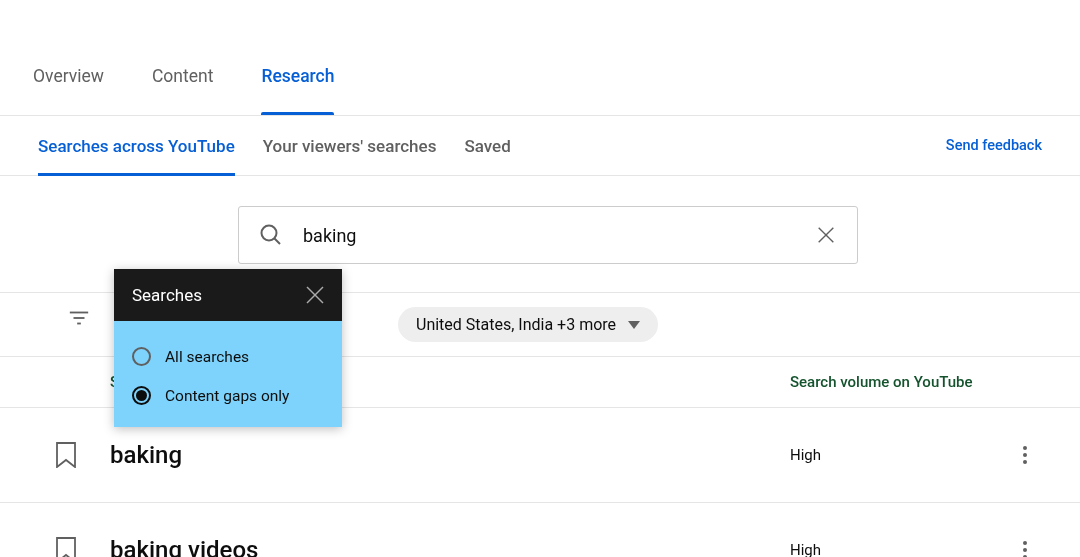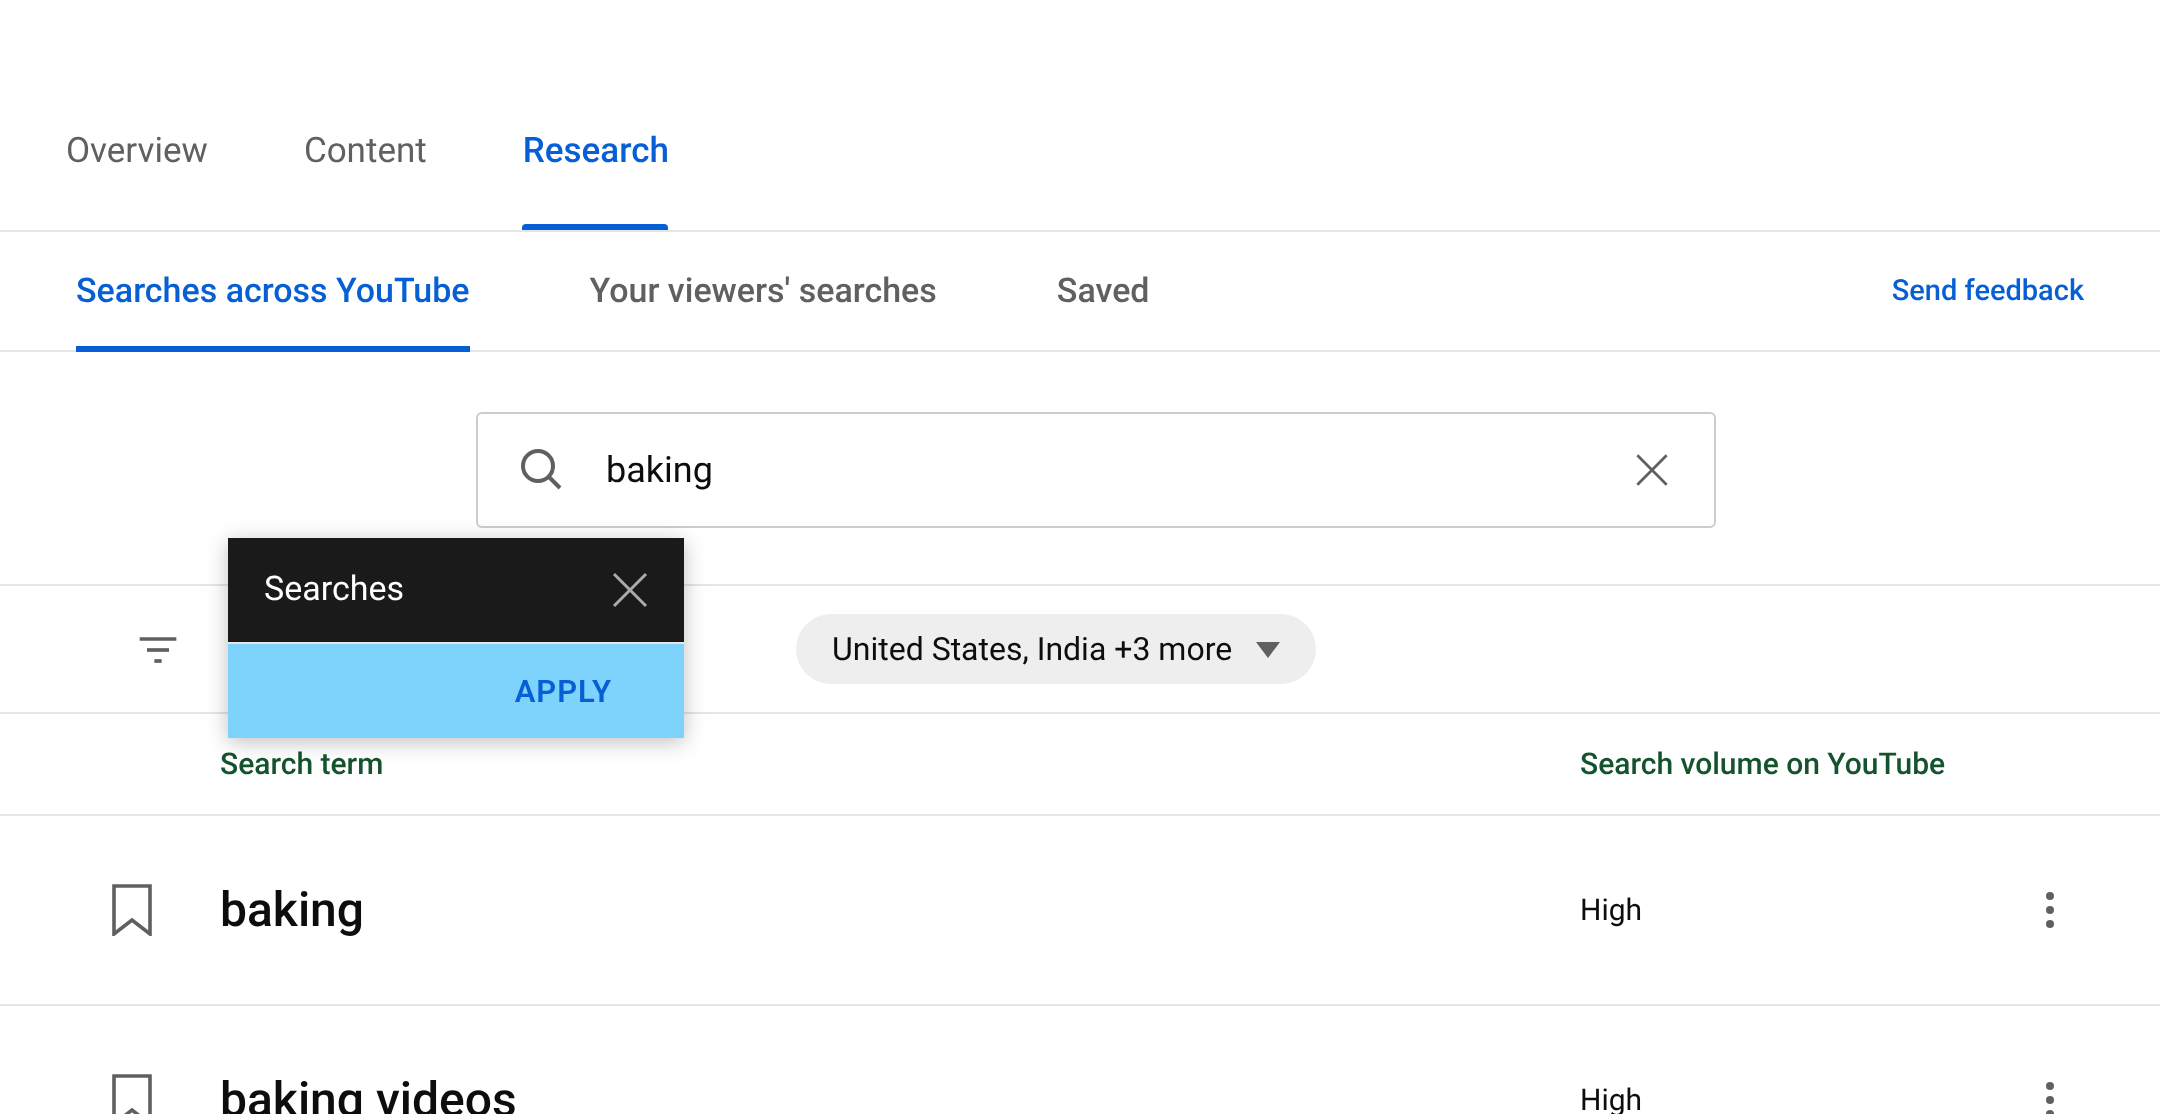--- a/index.html
+++ b/index.html
@@ -51,21 +51,21 @@
     .sub-bar {
       display: flex;
       align-items: center;
       padding: 0 38px;
       border-bottom: 1px solid #e5e5e5;
       height: 60px;
       position: relative;
     }
     .sub-tabs {
       display: flex;
-      gap: 60px;
+      gap: 28px;
       text-align: center;
     }
     .sub-tab {
       font-size: 17px;
       color: #606060;
       cursor: pointer;
       height: 60px;
       display: flex;
       align-items: center;
       position: relative;
@@ -120,21 +120,21 @@
       outline: none;
     }
     .clear-icon {
       width: 22px;
       height: 22px;
       cursor: pointer;
       flex-shrink: 0;
     }
     .filter-bar {
       display: flex;
-      align-items: center;
+      align-items: flex-start;
       padding: 14px 38px 14px 68px;
       gap: 34px;
       border-bottom: 1px solid #e5e5e5;
     }
     .filter-icon {
       width: 22px;
       height: 22px;
       color: #606060;
     }
     .chip {
@@ -366,16 +366,23 @@
 </div>
 
 <div class="popover">
   <div class="popover-header">
     <span>Searches</span>
     <svg class="popover-close" viewBox="0 0 18 18" fill="none" stroke="#aaa" stroke-width="1.5">
       <line x1="1" y1="1" x2="17" y2="17"></line>
       <line x1="17" y1="1" x2="1" y2="17"></line>
     </svg>
   </div>
-  <div class="popover-footer">
-    <span class="apply">APPLY</span>
+  <div class="popover-body">
+    <div class="radio-row">
+      <div class="radio"></div>
+      <span class="radio-label">All searches</span>
+    </div>
+    <div class="radio-row">
+      <div class="radio selected"></div>
+      <span class="radio-label">Content gaps only</span>
+    </div>
   </div>
 </div>
 
 </body></html>

